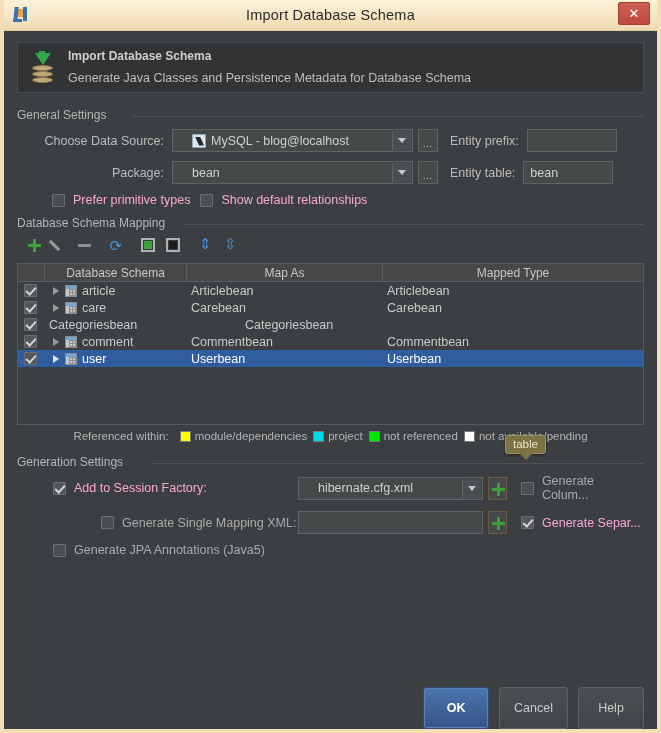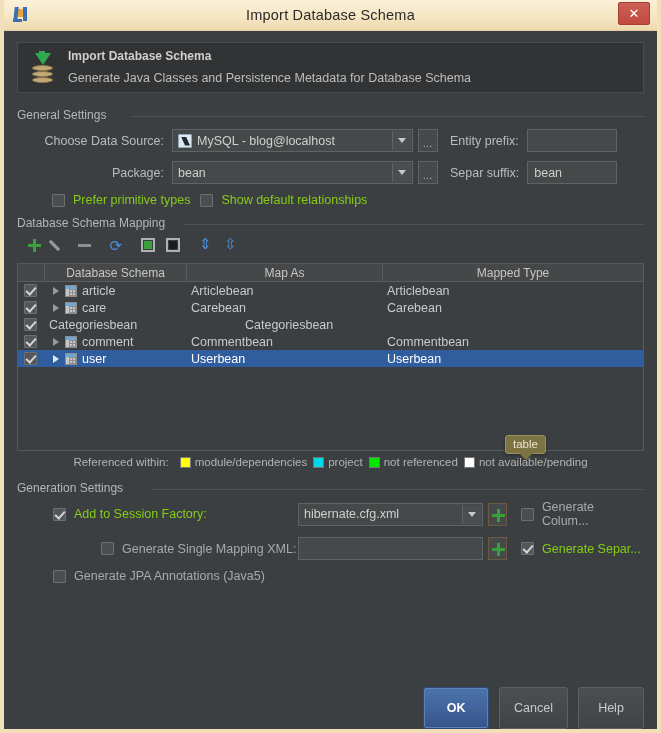--- a/index.html
+++ b/index.html
@@ -102,21 +102,21 @@
     right: 0;
   }
   .group-body { padding-top: 20px; }
 
   .row { display: flex; align-items: center; margin-bottom: 9px; }
   .lbl { font-size: 12.5px; color: #bbbbbb; }
 
   .combo {
     height: 23px; background: #45494a; border: 1px solid #5e6364;
     display: flex; align-items: center; position: relative;
-    font-size: 12.5px; color: #cfcfcf; padding-left: 5px;
+    font-size: 12.5px; color: #cfcfcf; padding-left: 19px;
   }
   .combo .arrowbtn {
     position: absolute; right: 1px; top: 1px; bottom: 1px; width: 19px;
     background: #4a4e50; border-left: 1px solid #5e6364;
     display: flex; align-items: center; justify-content: center;
   }
   .caret {
     width: 0; height: 0;
     border-left: 4px solid transparent; border-right: 4px solid transparent;
     border-top: 5px solid #c7c7c7;
@@ -147,21 +147,21 @@
   
   .cb { width: 13px; height: 13px; border: 1px solid #6b6f71; background: #53575a;
         position: relative; flex: none; border-radius: 1px; }
   .cb.checked:after {
     content: ""; position: absolute; left: 3px; top: 0px;
     width: 4px; height: 8px; border: solid #d6d6d6;
     border-width: 0 2px 2px 0; transform: rotate(42deg);
   }
   .cb.off { background: #4a4e50; }
   .cbrow { display: flex; align-items: center; }
-  .cbrow .t { font-size: 12.5px; color: #84cc16; margin-left: 8px; }
+  .cbrow .t { font-size: 12.5px; color: #f9a8d4; margin-left: 8px; }
   .cbrow .t.dim { color: #a9a9a9; }
 
   
   .toolbar { display: flex; align-items: center; height: 24px; margin: 2px 0 6px 6px; gap: 3px; }
   .tbtn { width: 22px; height: 22px; display:flex; align-items:center; justify-content:center; }
   .plus-ico { position: relative; width: 13px; height: 13px; }
   .plus-ico:before, .plus-ico:after {
     content:""; position:absolute; background:#3aa13a;
   }
   .plus-ico:before { left:5px; top:0; width:3px; height:13px; }
@@ -186,21 +186,21 @@
   .expand-ico:before {
     content:"⇕"; position:absolute; left:2px; top:-3px; color:#4b8fd6; font-size:15px;
   }
   .collapse-ico:before {
     content:"⇳"; position:absolute; left:2px; top:-3px; color:#4b8fd6; font-size:15px;
   }
 
   
   .tablewrap {
     border: 1px solid #555a5c; background: #3c3f41;
-    height: 188px; position: relative; overflow: hidden;
+    height: 162px; position: relative; overflow: hidden;
   }
   .thead { display: flex; height: 18px; background: #454749; border-bottom: 1px solid #5a5d5f;
            font-size: 12px; color: #c6c6c6; }
   .thead .th { display:flex; align-items:center; justify-content:center; height:100%; }
   .th.c0 { width: 27px; border-right: 1px solid #5a5d5f; }
   .th.c1 { width: 142px; border-right: 1px solid #5a5d5f; }
   .th.c2 { width: 196px; border-right: 1px solid #5a5d5f; }
   .th.c3 { flex: 1; }
   .trow { display:flex; height: 17px; align-items: center; font-size: 12.5px; color: #c9c9c9; }
   .trow.sel { background: #2f5d9e; color: #ffffff; }
@@ -322,21 +322,21 @@
           <div class="lbl" style="width:155px;text-align:right;padding-right:8px;">Package:</div>
           <div class="combo" style="width:241px;">
             <span>bean</span>
             <div class="arrowbtn">
                 <div class="caret"></div>
               </div>
           </div>
           <div class="ellipsisbtn">
             <span>…</span>
           </div>
-          <div class="lbl" style="margin-left:12px;">Separ suffix:</div>
+          <div class="lbl" style="margin-left:12px;">Entity table:</div>
           <div class="txtfield" style="width:90px;margin-left:8px;">
             <span>bean</span>
           </div>
         </div>
 
         <div class="row" style="margin-left:35px;margin-top:4px;">
           <div class="cbrow">
             <div class="cb off"></div>
             <span class="t">Prefer primitive types</span>
           </div>

